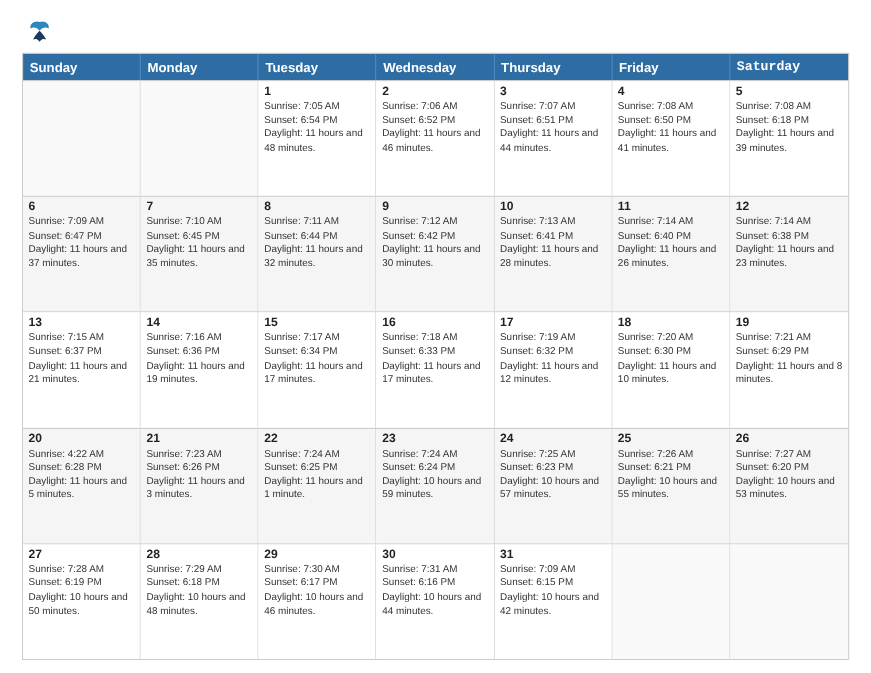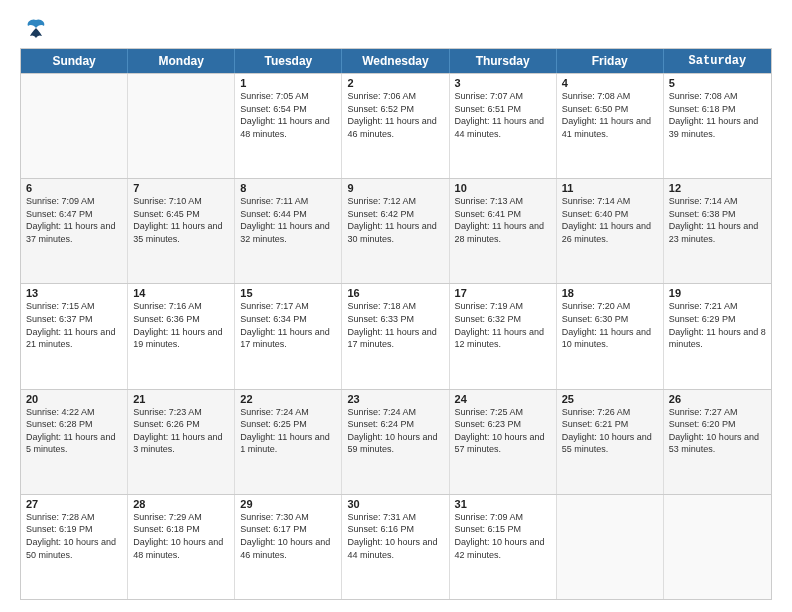--- a/index.html
+++ b/index.html
@@ -56,21 +56,21 @@
       display: grid;
       grid-template-columns: repeat(7, 1fr);
       background: #2e6da4;
     }
     .cal-header-cell {
       color: #fff;
       font-weight: bold;
       font-size: 12px;
       padding: 5px 6px;
       border-right: 1px solid #4a8bbf;
-      text-align: center;
+      text-align: left;
     }
     .cal-header-cell:last-child { border-right: none; font-family: Liberation Mono, monospace; }
     .cal-body {
       flex: 1;
       display: flex;
       flex-direction: column;
     }
     .cal-row {
       display: grid;
       grid-template-columns: repeat(7, 1fr);

